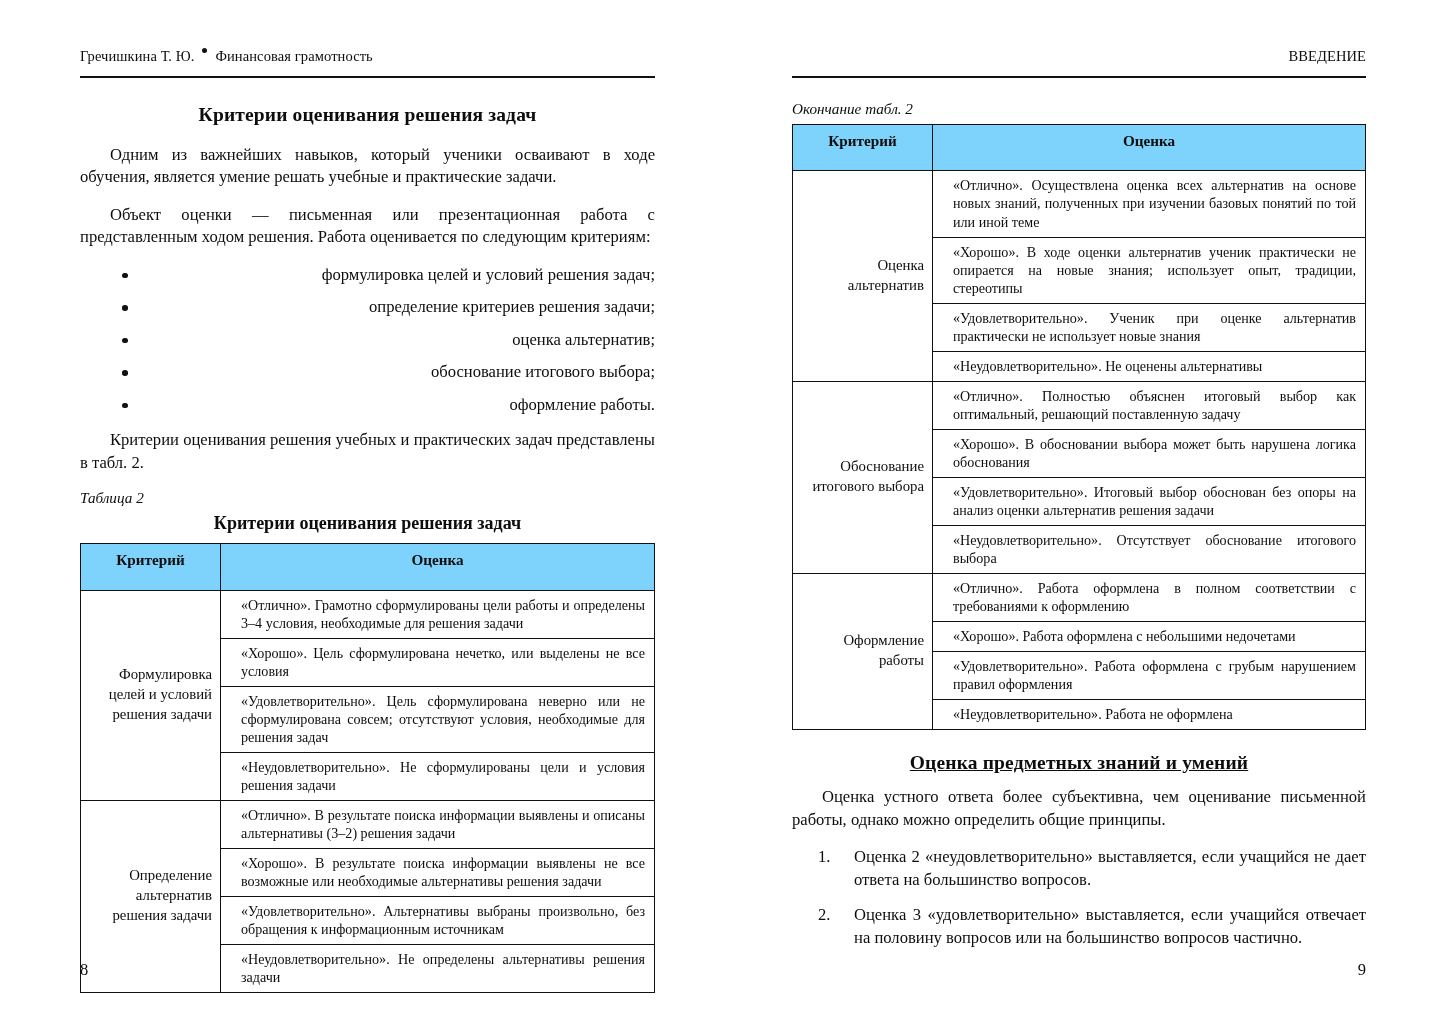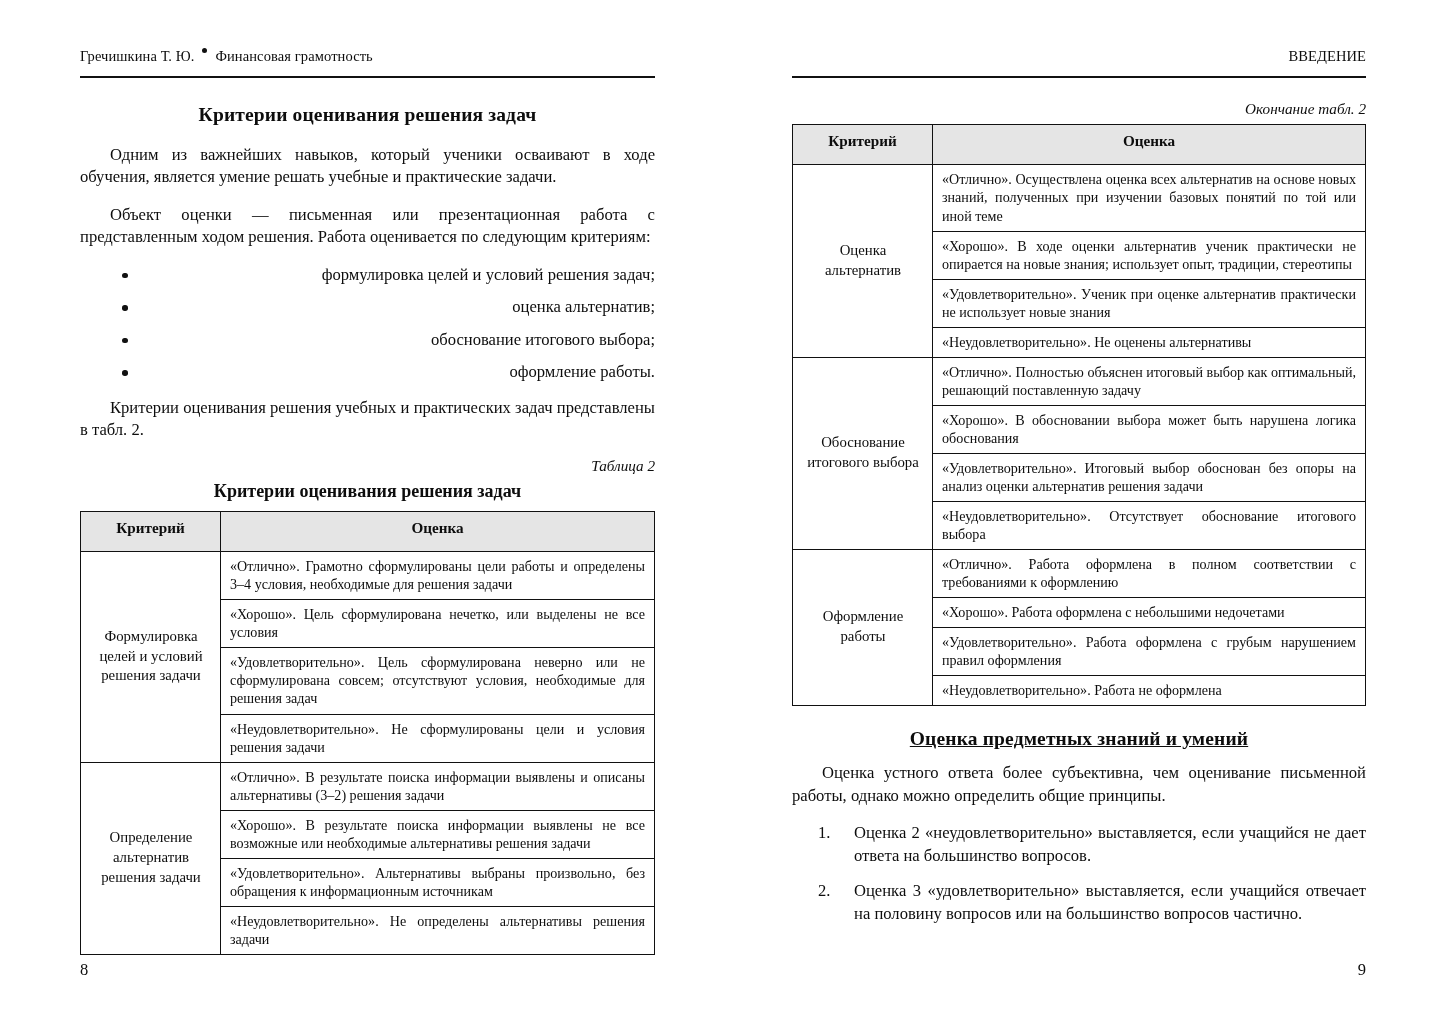--- a/index.html
+++ b/index.html
@@ -118,21 +118,21 @@
     counter-increment: nl;
     content: counter(nl) ".";
     position: absolute;
     left: 26px;
     top: 0;
   }
 
   .tbl-caption {
     font-size: 15.2px;
     font-style: italic;
-    text-align: right;
+    text-align: left;
     margin: 0 0 6px 0;
     font-family: "Liberation Serif", "DejaVu Serif", serif;
   }
   .tbl-title {
     font-size: 18px;
     font-weight: bold;
     text-align: center;
     margin: 0 0 9px 0;
   }
 
@@ -145,38 +145,38 @@
   }
   table.crit th,
   table.crit td {
     border: 1.1px solid #111;
     vertical-align: middle;
     padding: 4px 8px 5px 8px;
     font-size: 14.1px;
     line-height: 1.28;
   }
   table.crit thead th {
-    background: #e5e5e5;
+    background: #7dd3fc;
     font-weight: bold;
     font-size: 15.2px;
     text-align: center;
-    padding: 6px 4px 14px 4px;
+    padding: 6px 4px 20px 4px;
   }
   table.crit td.crit-name {
-    text-align: center;
+    text-align: right;
     vertical-align: middle;
     padding-left: 9px;
     font-size: 14.8px;
     line-height: 1.34;
   }
   table.crit td.grade {
     text-align: justify;
     text-justify: inter-word;
     vertical-align: middle;
-    padding: 5px 9px 6px 9px;
+    padding: 5px 9px 6px 20px;
     margin-left: 18px;
   }
   table.crit col.c1 { width: 140px; }
   table.crit col.c2 { width: auto; }
 
   
   .folio {
     position: absolute;
     bottom: 52px;
     font-size: 16.5px;
@@ -198,20 +198,21 @@
     </div>
     <hr class="rule">
 
     <h2 class="sect">Критерии оценивания решения задач</h2>
 
     <p class="body">Одним из важнейших навыков, который ученики осваивают в ходе обучения, является умение решать учебные и практические задачи.</p>
     <p class="body">Объект оценки — письменная или презентационная работа с представленным ходом решения. Работа оценивается по следующим критериям:</p>
 
     <ul class="bullets">
       <li>формулировка целей и условий решения задач;</li>
+      <li>определение критериев решения задачи;</li>
       <li>оценка альтернатив;</li>
       <li>обоснование итогового выбора;</li>
       <li>оформление работы.</li>
     </ul>
 
     <p class="body">Критерии оценивания решения учебных и практических задач представлены в табл. 2.</p>
 
     <div class="tbl-caption">Таблица 2</div>
     <div class="tbl-title">Критерии оценивания решения задач</div>
 

